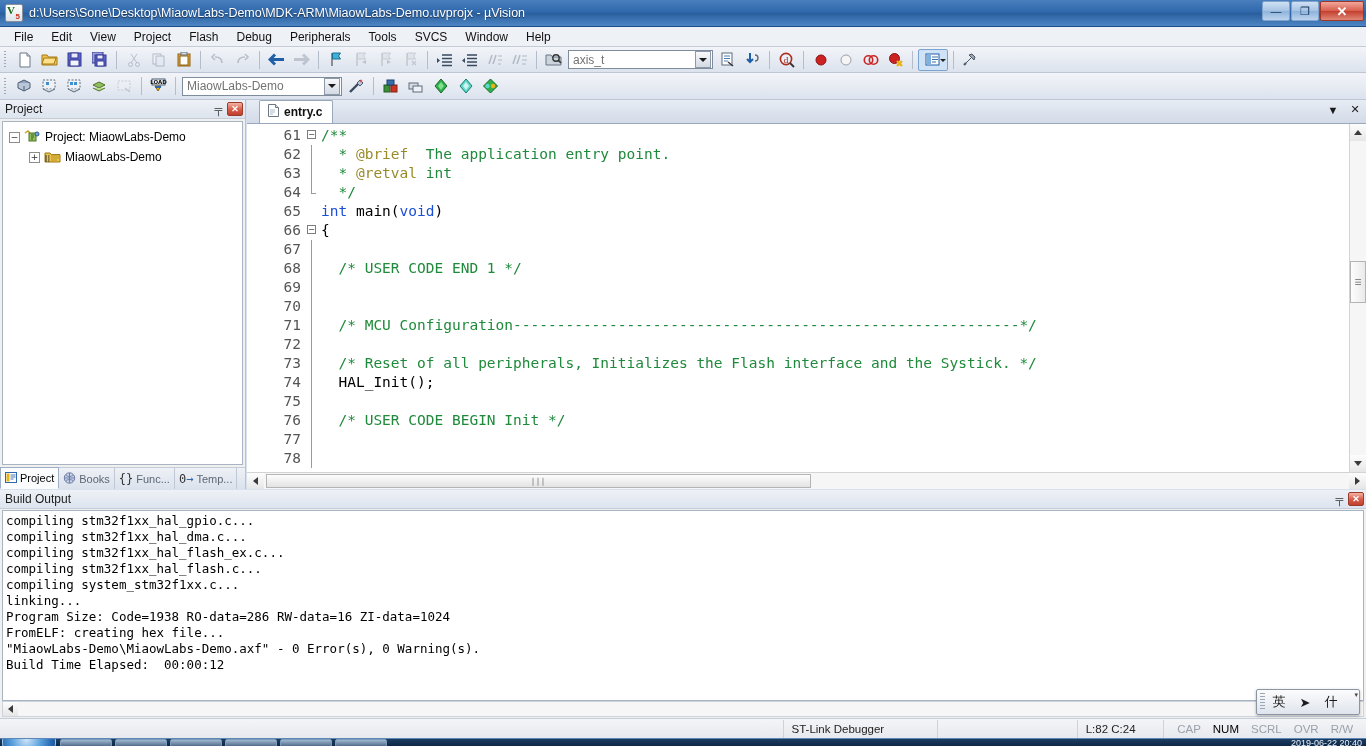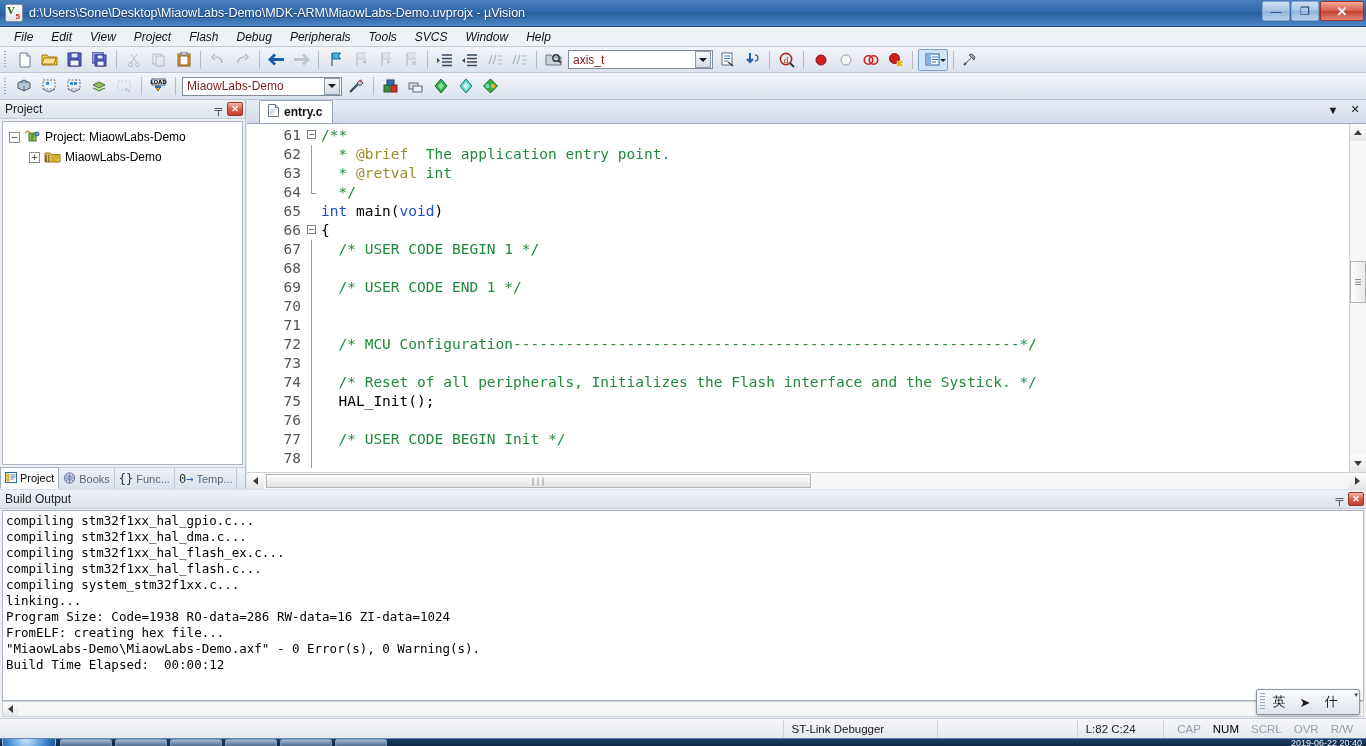--- a/index.html
+++ b/index.html
@@ -56,21 +56,21 @@
     text-align: center; font-size: 11px; color: #11315a; line-height: 1;
   }
   .win-btn.close .wb-glyph { color: #fff; font-weight: bold; font-size: 13px; }
 
   
   .menubar {
     position: absolute; left: 0; top: 27px; width: 1366px; height: 20px;
     background: #eef1f6; border-bottom: 1px solid #c3cbd6;
     display: flex; align-items: center; padding-left: 5px;
   }
-  .menu-item { padding: 2px 9px; font-size: 12px; color: #111; white-space: nowrap; font-style: italic; }
+  .menu-item { padding: 2px 9px; font-size: 12px; color: #111; white-space: nowrap; }
 
   
   .toolbar {
     position: absolute; left: 0; width: 1366px; height: 26px;
     background: linear-gradient(to bottom,#f2f4f8,#dce3ee);
     border-bottom: 1px solid #bcc6d4;
     display: flex; align-items: center; padding-left: 2px;
   }
   .toolbar.row1 { top: 47px; }
   .toolbar.row2 { top: 73px; height: 27px; }
@@ -89,21 +89,21 @@
   .tb-btn.pressed { border-color: #7ba3d0; background: #cfe2f6; }
   .tb-btn svg { display: block; }
   .tb-btn.dim { opacity: .38; }
 
   
   .combo {
     height: 19px; background: #fff; border: 1px solid #7f8c9b;
     display: flex; align-items: center; margin: 0 2px; flex: none;
   }
   .combo .cval {
-    flex: 1; padding-left: 4px; font-size: 12px; color: #7f1d1d;
+    flex: 1; padding-left: 4px; font-size: 12px; color: #737373;
     white-space: nowrap; overflow: hidden;
   }
   .combo .carrow {
     width: 16px; height: 17px; margin: 0 1px; flex: none;
     background: linear-gradient(to bottom,#f7f9fb,#d3dae4);
     border: 1px solid #8e99a7;
     display: flex; align-items: center; justify-content: center;
   }
   .carrow i {
     display: block; width: 0; height: 0;
@@ -824,21 +824,20 @@
                 <span class="fold-line"></span>
               </div>
             </div>
           <div class="codelines" id="codelines">
               <div class="ln"><span class="c-comment">/**</span></div>
               <div class="ln"><span class="c-comment">  * </span><span class="c-doctag">@brief</span><span class="c-comment">  The application entry point.</span></div>
               <div class="ln"><span class="c-comment">  * </span><span class="c-doctag">@retval</span><span class="c-comment"> int</span></div>
               <div class="ln"><span class="c-comment">  */</span></div>
               <div class="ln"><span class="c-kw">int</span><span class="c-plain"> main(</span><span class="c-kw">void</span><span class="c-plain">)</span></div>
               <div class="ln"><span class="c-plain">{</span></div>
-              <div class="ln"><span class="c-comment">  /* USER CODE BEGIN 1 */</span></div>
               <div class="ln"><span class="c-plain"></span></div>
               <div class="ln"><span class="c-comment">  /* USER CODE END 1 */</span></div>
               <div class="ln"><span class="c-plain"></span></div>
               <div class="ln"><span class="c-plain"></span></div>
               <div class="ln"><span class="c-comment">  /* MCU Configuration----------------------------------------------------------*/</span></div>
               <div class="ln"><span class="c-plain"></span></div>
               <div class="ln"><span class="c-comment">  /* Reset of all peripherals, Initializes the Flash interface and the Systick. */</span></div>
               <div class="ln"><span class="c-plain">  HAL_Init();</span></div>
               <div class="ln"><span class="c-plain"></span></div>
               <div class="ln"><span class="c-comment">  /* USER CODE BEGIN Init */</span></div>

